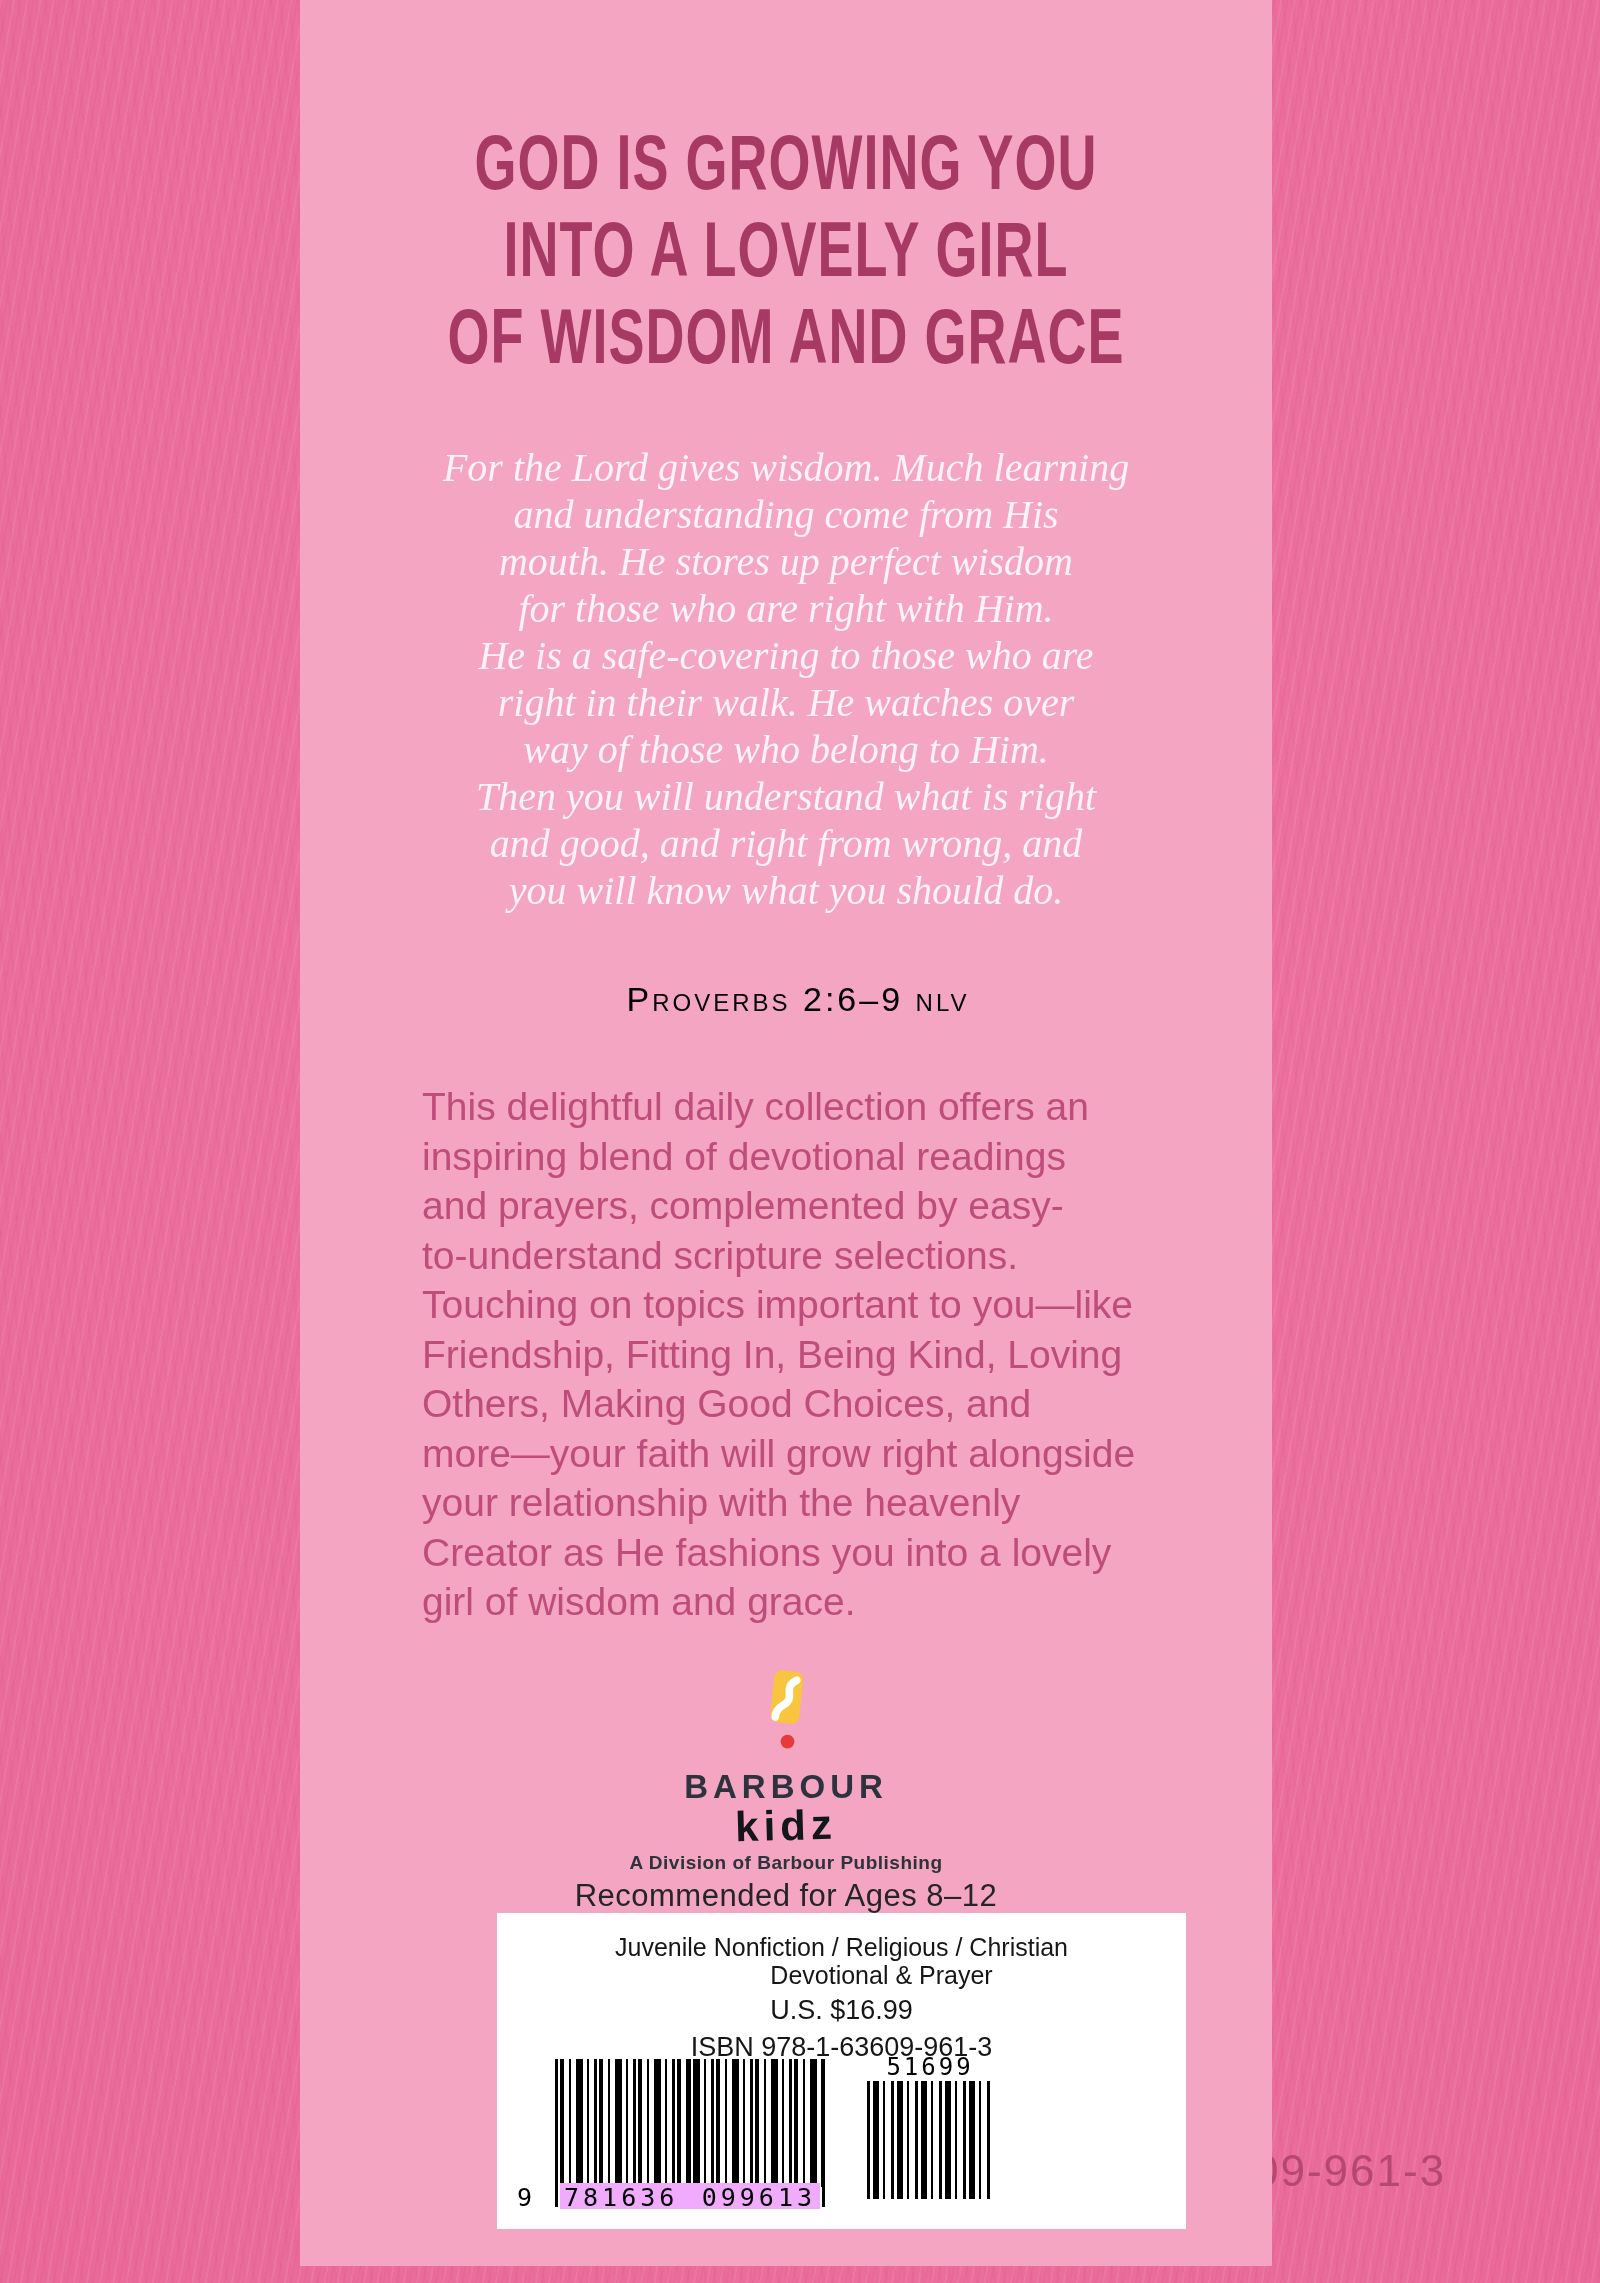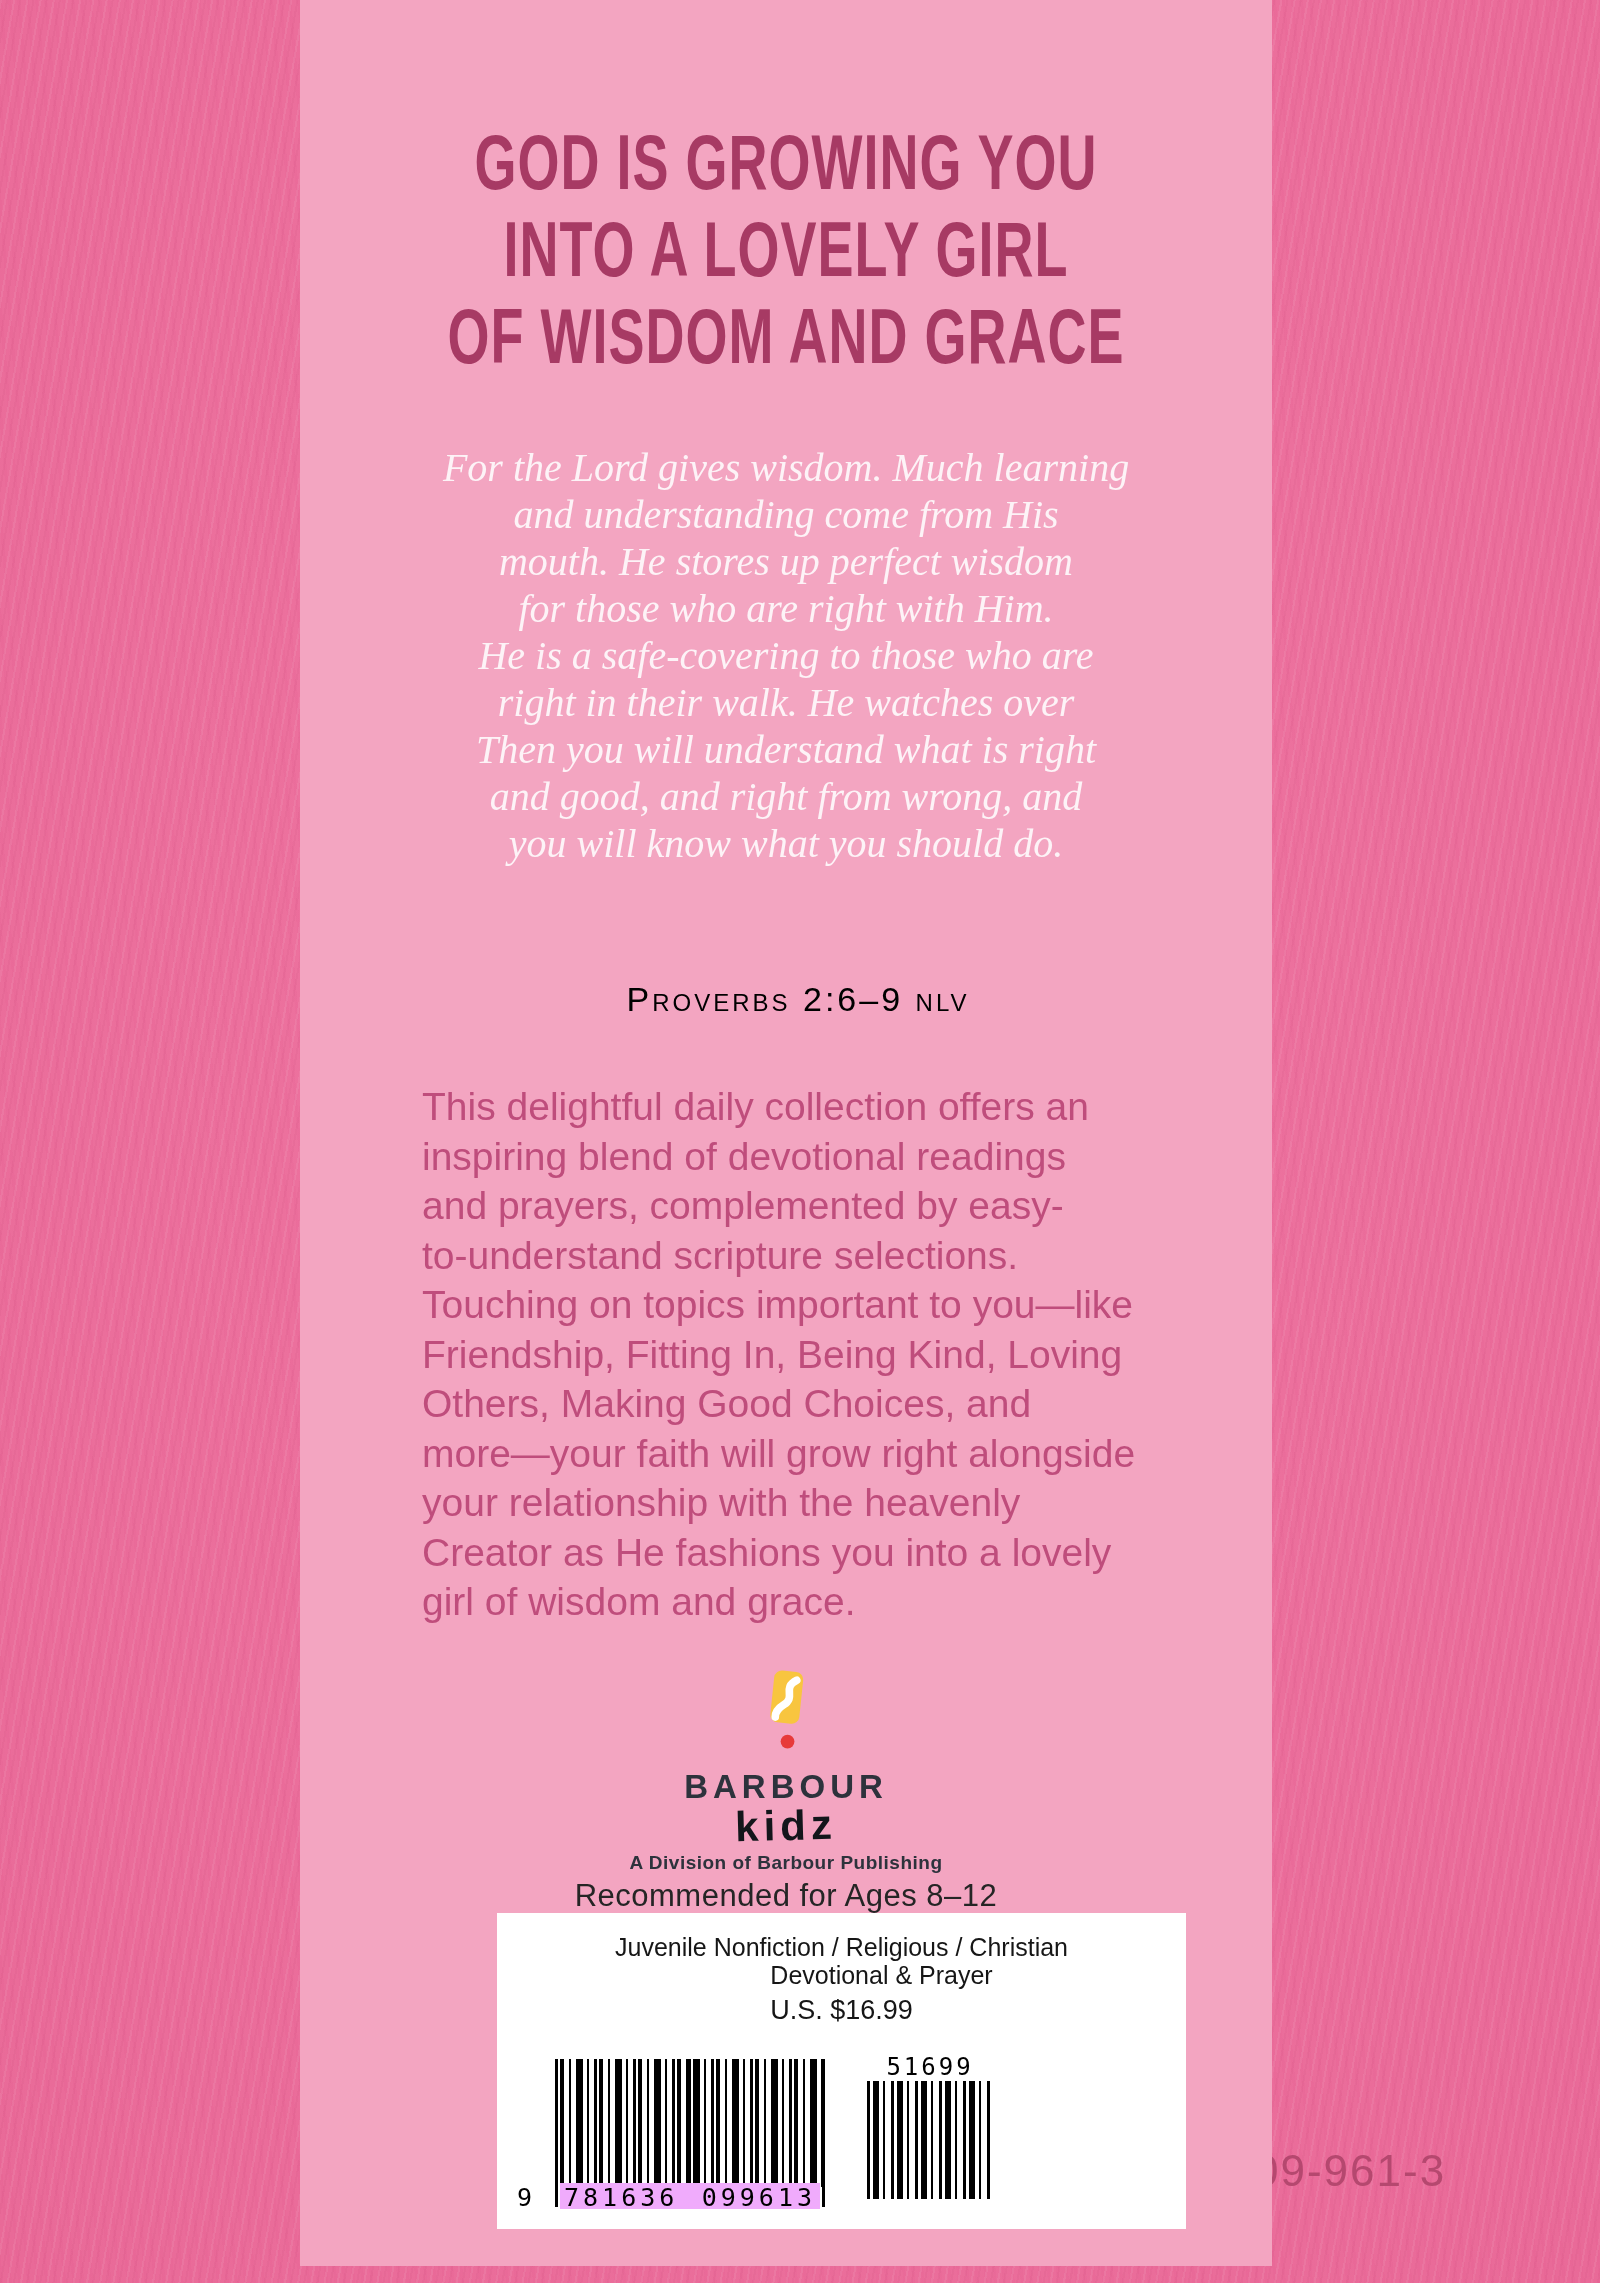--- a/index.html
+++ b/index.html
@@ -105,20 +105,21 @@
     <div>OF WISDOM AND GRACE</div>
   </div>
 
   <div class="scripture">
     <div>For the Lord gives wisdom. Much learning</div>
     <div>and understanding come from His</div>
     <div>mouth. He stores up perfect wisdom</div>
     <div>for those who are right with Him.</div>
     <div>He is a safe-covering to those who are</div>
     <div>right in their walk. He watches over</div>
+    <div>way of those who belong to Him.</div>
     <div>Then you will understand what is right</div>
     <div>and good, and right from wrong, and</div>
     <div>you will know what you should do.</div>
   </div>
 
   <div class="attribution">Proverbs 2:6–9 nlv</div>
 
   <div class="description">
     <div>This delightful daily collection offers an</div>
     <div>inspiring blend of devotional readings</div>
@@ -143,20 +144,21 @@
     <div class="imprint-name">kidz</div>
     <div class="division-line">A Division of Barbour Publishing</div>
   </div>
 
   <div class="ages">Recommended for Ages 8–12</div>
 
   <div class="info-box">
     <div class="cat1">Juvenile Nonfiction / Religious / Christian</div>
     <div class="cat2">Devotional &amp; Prayer</div>
     <div class="price">U.S. $16.99</div>
+    <div class="isbn-label">ISBN 978-1-63609-961-3</div>
 
     <div class="barcode-main">
       <div class="bars"></div>
       <div class="guard g-left"></div>
       <div class="guard g-mid"></div>
       <div class="guard g-right"></div>
       <div class="lead-digit">9</div>
       <div class="digit-strip">
         <span>781636</span>
         <span>099613</span>

